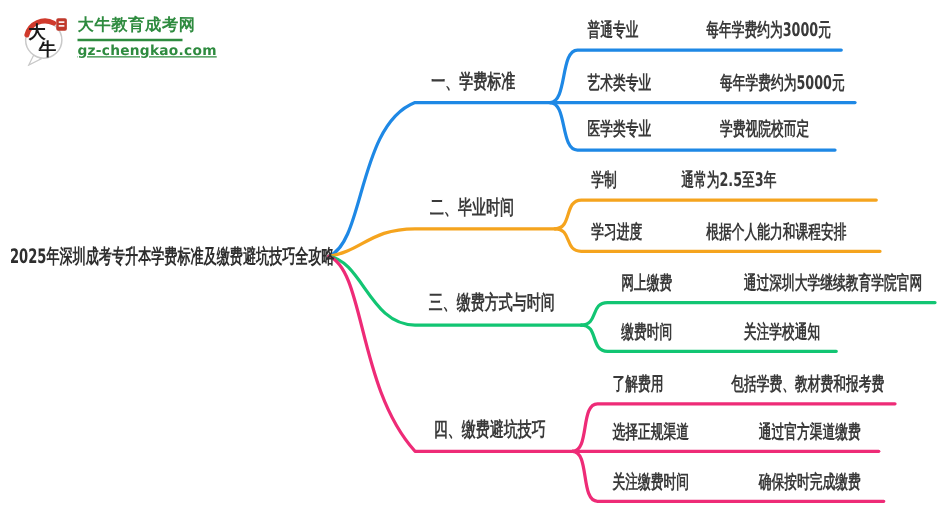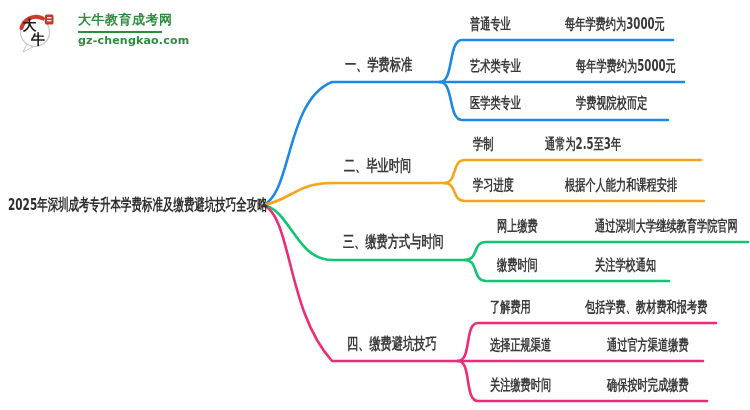--- a/index.html
+++ b/index.html
@@ -13,24 +13,24 @@
   .t{
     position:absolute;white-space:nowrap;line-height:1.18;
     transform:scaleX(0.68);transform-origin:0 50%;
     font-size:15px;font-weight:600;color:#3a3a3a;
   }
   .root{font-size:16px;font-weight:800;color:#2e2e2e;transform:scaleX(0.655);}
   .bl{font-size:16px;transform:scaleX(0.70);}
   
   .logo{position:absolute;left:18px;top:11px;display:flex;align-items:flex-start;}
   .logo-badge{flex:0 0 auto;}
-  .logo-text{margin-left:22px;width:84px;}
+  .logo-text{margin-left:6px;width:84px;}
   .logo-name{font-size:13px;font-weight:800;color:#2e8b3f;white-space:nowrap;letter-spacing:.5px;}
   .logo-div{border-top:2px solid #2e8b3f;margin-top:2px;}
-  .logo-url{font-size:11px;font-weight:800;color:#2e8b3f;white-space:nowrap;margin-top:1px;letter-spacing:.2px;}
+  .logo-url{font-size:11px;font-weight:800;color:#2e8b3f;white-space:nowrap;margin-top:1px;letter-spacing:.2px;text-decoration:underline;}
 </style>
 </head>
 <body>
 
 <div class="stage">
 
   <svg class="links" width="750" height="410" viewBox="0 0 750 410">
     <g fill="none" stroke-width="2.6" stroke-linecap="round" stroke-linejoin="round">
 
       <path d="M263,205 C292,194 286,100 332,82 H440" stroke="#1E88E5"></path>

